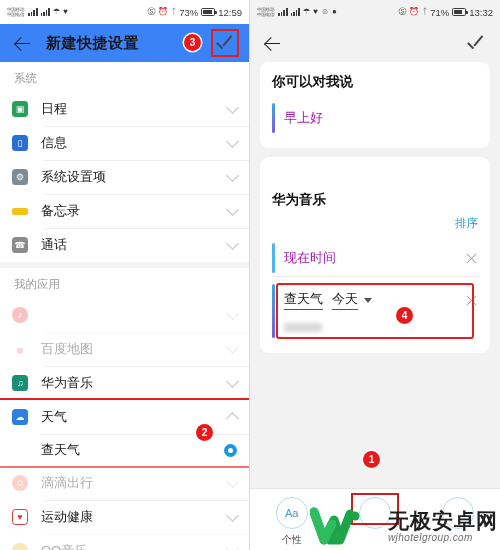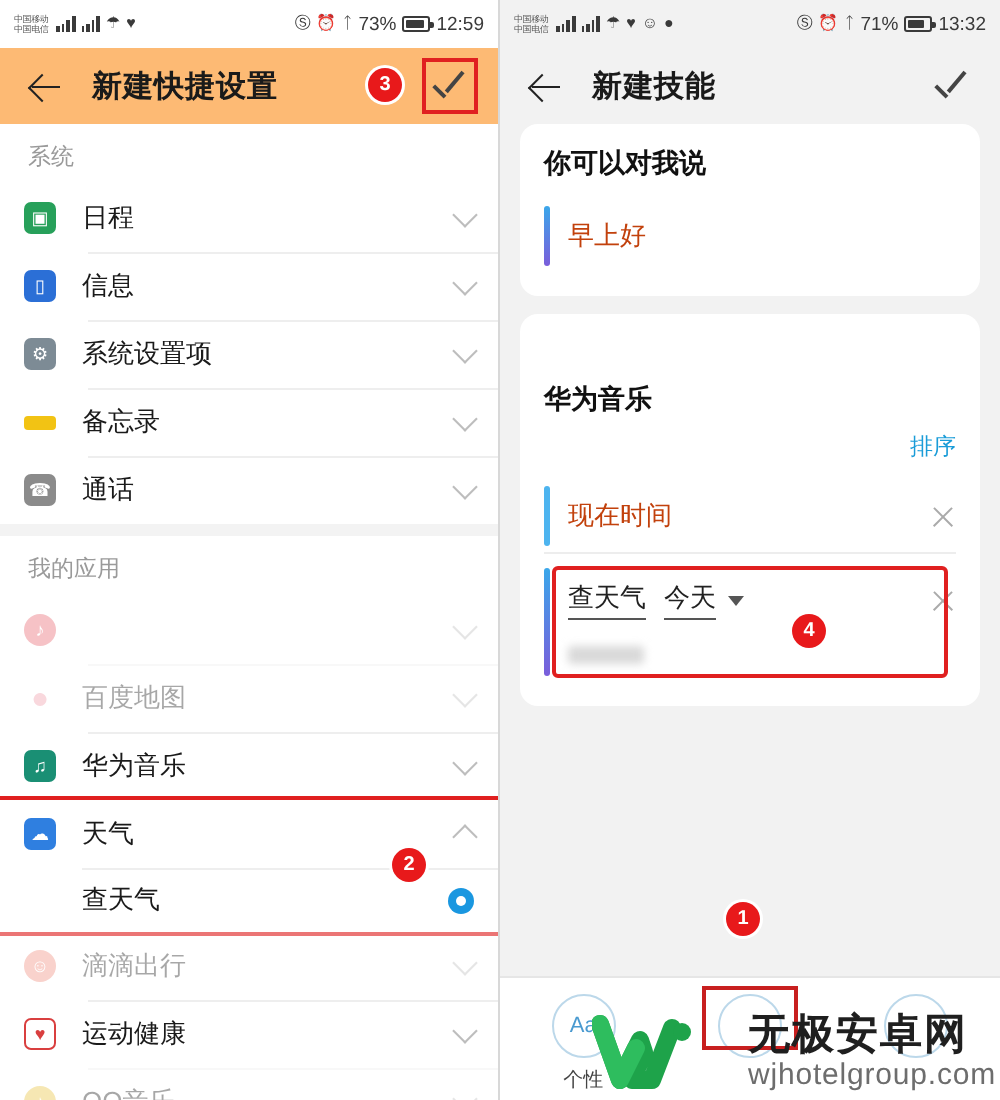--- a/index.html
+++ b/index.html
@@ -26,21 +26,21 @@
   .bars { display:inline-flex; align-items:flex-end; gap:1px; height:8px; }
   .bars i { display:block; width:1.6px; background:#3a3a3a; }
   .bars i:nth-child(1){height:3px}.bars i:nth-child(2){height:4.5px}
   .bars i:nth-child(3){height:6px}.bars i:nth-child(4){height:8px}
   .glyph { font-size:8px; color:#3a3a3a; line-height:1; }
   .batt { width:14px;height:8px;border:1px solid #3a3a3a;border-radius:1.5px;position:relative;display:inline-block; }
   .batt::after{content:"";position:absolute;right:-2.5px;top:2px;width:1.5px;height:3px;background:#3a3a3a;border-radius:0 1px 1px 0;}
   .batt span{position:absolute;left:1px;top:1px;bottom:1px;background:#3a3a3a;border-radius:.5px;}
 
   
-  .titlebar { height: 38px; display:flex; align-items:center; padding: 0 12px; background:#fdba74; }
+  .titlebar { height: 38px; display:flex; align-items:center; padding: 0 12px; background:#3b82f6; }
   .back-arrow { width:22px;height:22px;position:relative;flex:none;cursor:pointer; }
   .back-arrow::before{content:"";position:absolute;left:4px;top:10.5px;width:14px;height:1.4px;background:#222;}
   .back-arrow::after{content:"";position:absolute;left:4px;top:6.5px;width:9px;height:9px;border-left:1.4px solid #222;border-bottom:1.4px solid #222;transform:rotate(45deg);}
   .title-text { font-size:15px;font-weight:bold;color:#1a1a1a;margin-left:12px;letter-spacing:.5px; }
   .title-spacer { flex:1; }
   .check { width:24px;height:24px;position:relative;flex:none; }
   .check::before{content:"";position:absolute;left:4px;top:11px;width:8px;height:1.6px;background:#444;transform:rotate(45deg);transform-origin:left center;}
   .check::after{content:"";position:absolute;left:9.5px;top:14px;width:13px;height:1.6px;background:#444;transform:rotate(-50deg);transform-origin:left center;}
 
   .hl-box { outline: 2.5px solid #e02020; outline-offset: 0px; }
@@ -72,21 +72,21 @@
   
   .rp-body{padding:0 10px;}
   .card{background:#fff;border-radius:9px;padding:11px 12px 12px 12px;margin-bottom:9px;position:relative;}
   .card-title{font-size:13.5px;font-weight:bold;color:#111;margin-bottom:9px;display:flex;align-items:center;}
   .card-title .link{margin-left:auto;font-size:11.5px;font-weight:normal;color:#1a9cd8;margin-top:48px;}
   .entry{display:flex;align-items:center;position:relative;padding:9px 0 9px 12px;border-bottom:1px solid #ededed;}
   .entry:last-child{border-bottom:none;}
   .bar{position:absolute;left:0;top:3px;bottom:3px;width:3px;border-radius:2px;}
   .bar.grad{background:linear-gradient(180deg,#3aa7ea 0%,#7a5ddb 100%);}
   .bar.blue{background:#4db4ef;}
-  .entry-text{font-size:13px;color:#c2410c;}
+  .entry-text{font-size:13px;color:#a21caf;}
   .entry-x{margin-left:auto;width:13px;height:13px;position:relative;flex:none;}
   .entry-x::before,.entry-x::after{content:"";position:absolute;left:0;top:6px;width:13px;height:1.2px;background:#aaa;}
   .entry-x::before{transform:rotate(45deg);}.entry-x::after{transform:rotate(-45deg);}
   .link-line{font-size:11.5px;color:#1a9cd8;margin-top:10px;}
 
   .weather-entry{position:relative;padding:9px 0 9px 12px;}
   .we-top{display:flex;align-items:center;}
   .we-underline{font-size:13px;color:#222;border-bottom:1px solid #555;padding-bottom:1px;}
   .we-day{font-size:13px;color:#222;border-bottom:1px solid #555;padding-bottom:1px;margin-left:9px;}
   .caret{width:0;height:0;border-left:4px solid transparent;border-right:4px solid transparent;border-top:5px solid #555;margin-left:6px;}
@@ -100,21 +100,21 @@
   .navcircle{width:32px;height:32px;border-radius:50%;border:1.2px solid #bcd8ea;display:flex;align-items:center;justify-content:center;
              font-size:11px;color:#4a9ad0;background:#fff;}
   .navlabel{font-size:10px;color:#444;margin-top:4px;text-align:right;}
   .hl-nav{position:absolute;left:6px;top:-4px;width:48px;height:32px;border:2.5px solid #c81f1f;pointer-events:none;z-index:15;}
 
   
   .watermark{position:absolute;right:2px;bottom:2px;display:flex;align-items:center;z-index:40;gap:20px;}
   .wm-logo{width:52px;height:44px;position:relative;margin-right:6px;}
   .wm-text{display:flex;flex-direction:column;}
   .wm-cn{font-size:21px;font-weight:bold;color:#1f1f1f;line-height:22px;letter-spacing:1px;}
-  .wm-url{font-size:15px;color:#6d6d6d;letter-spacing:.4px;}
+  .wm-url{font-size:10px;color:#6d6d6d;letter-spacing:.4px;font-style:italic;}
 </style>
 </head>
 <body>
 
 <div class="screens">
 
   <div class="panel panel-left">
 
     <div class="statusbar">
       <div class="sb-carrier">
@@ -268,21 +268,20 @@
         <span>71%</span>
         <span class="batt">
             <span style="width:8px"></span>
           </span>
         <span>13:32</span>
       </div>
     </div>
 
     <div class="titlebar" style="background:#f2f2f2">
       <div class="back-arrow"></div>
-      <div class="title-text">新建技能</div>
       <div class="title-spacer"></div>
       <div class="check"></div>
     </div>
 
     <div class="rp-body">
 
       <div class="card">
         <div class="card-title">你可以对我说</div>
         <div class="entry">
           <span class="bar grad"></span>

